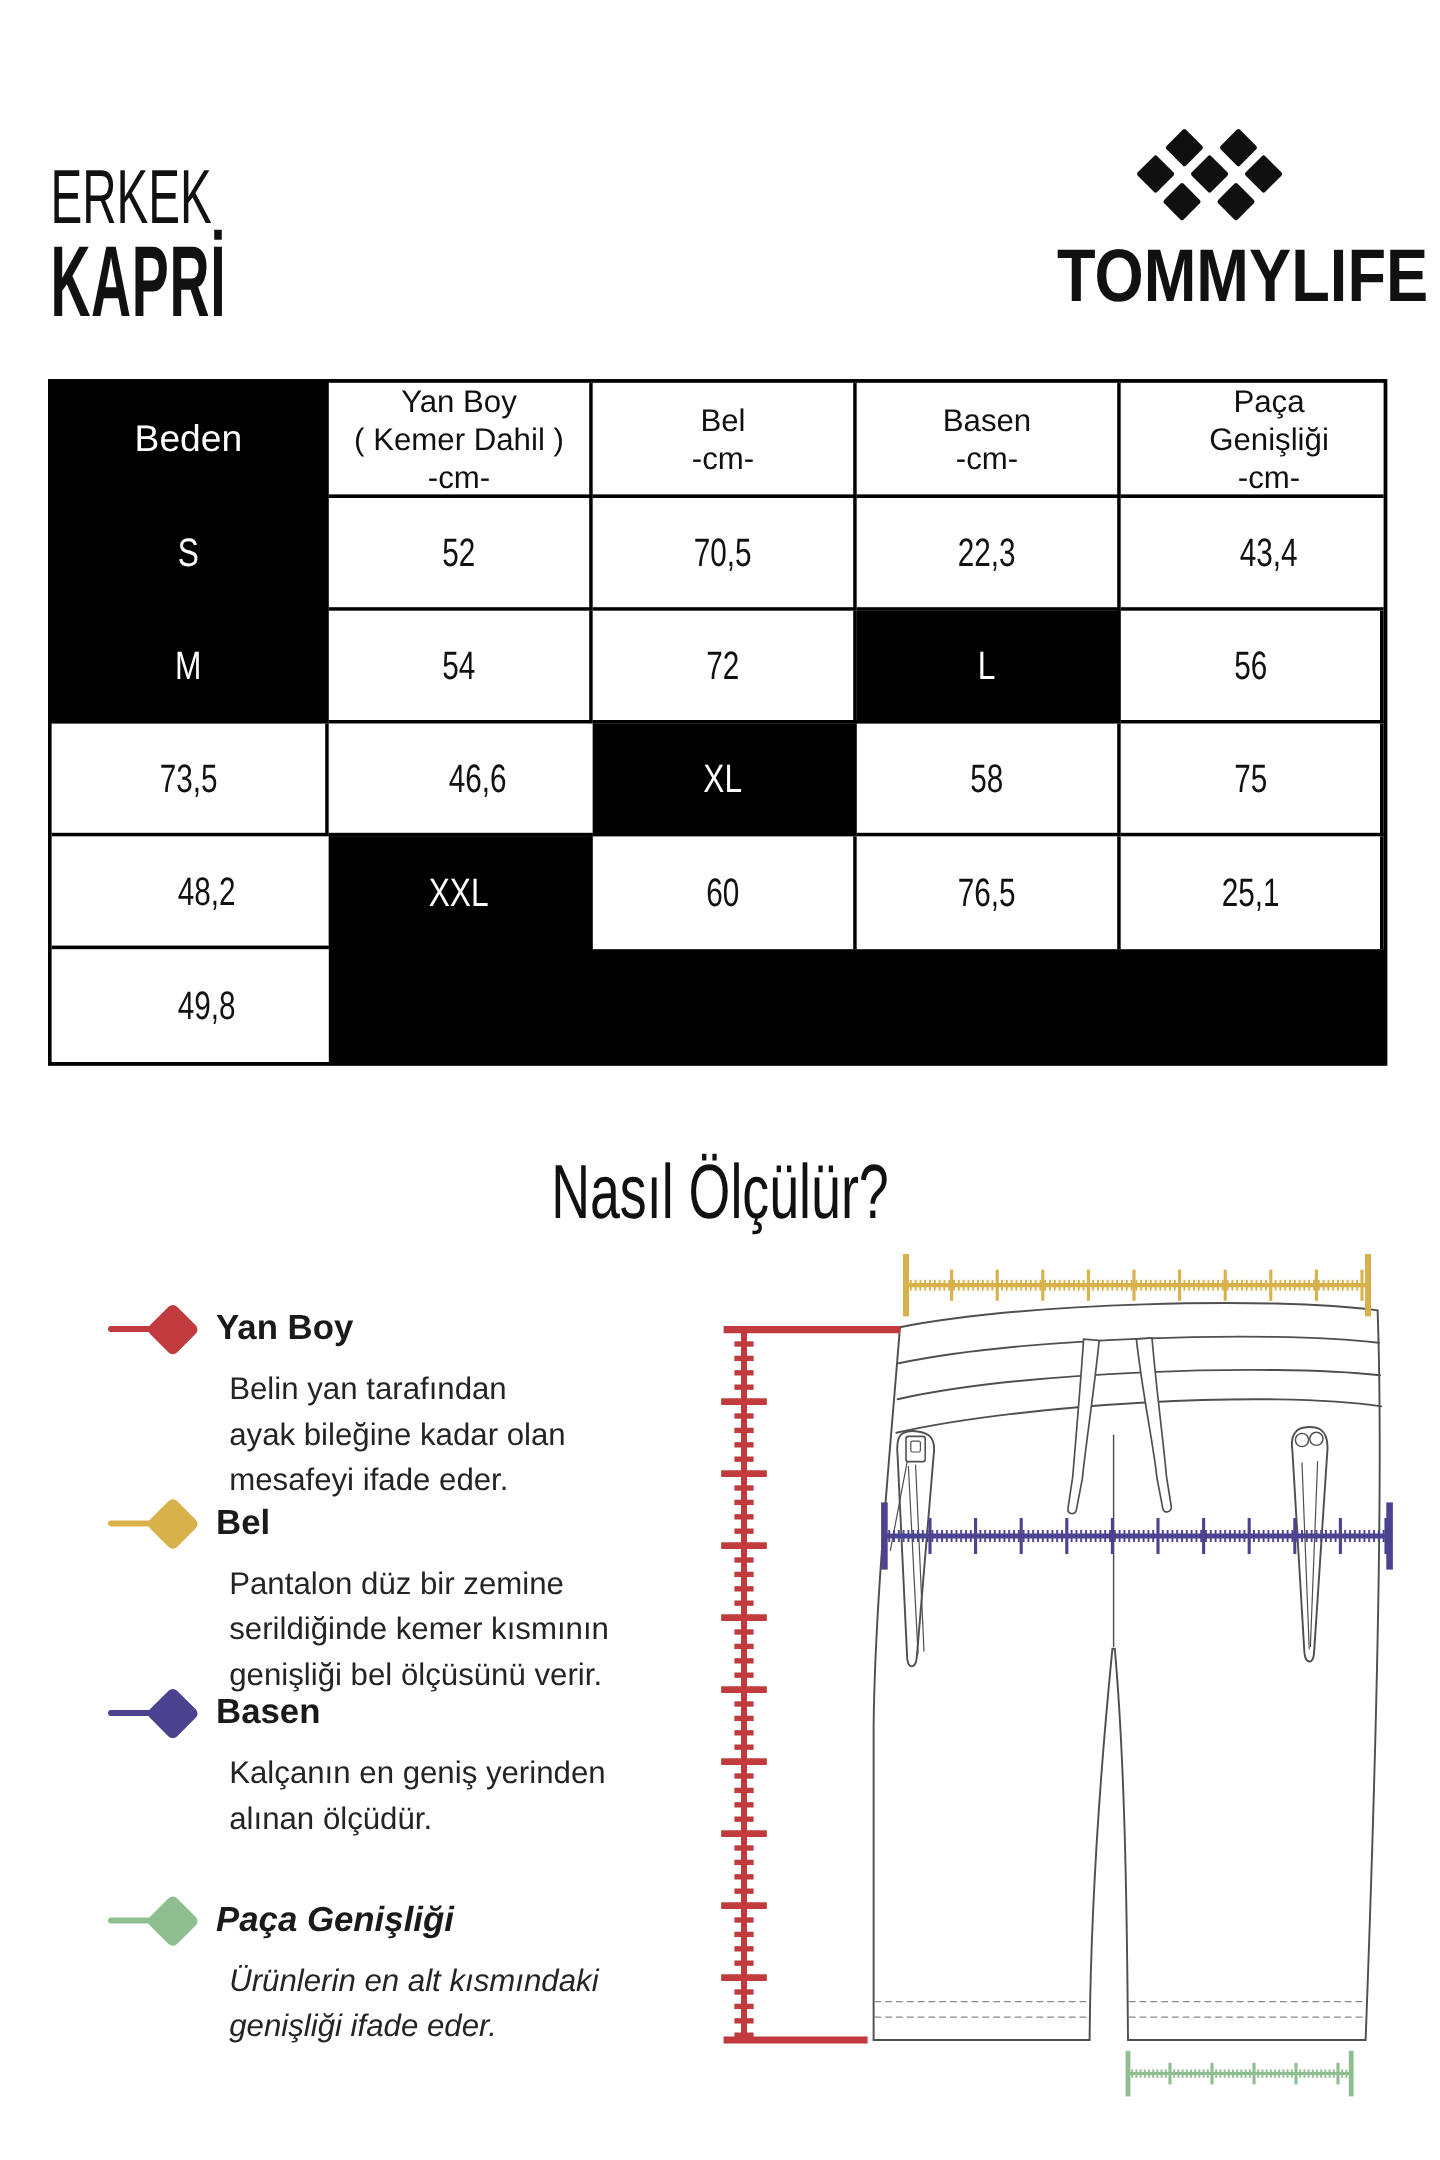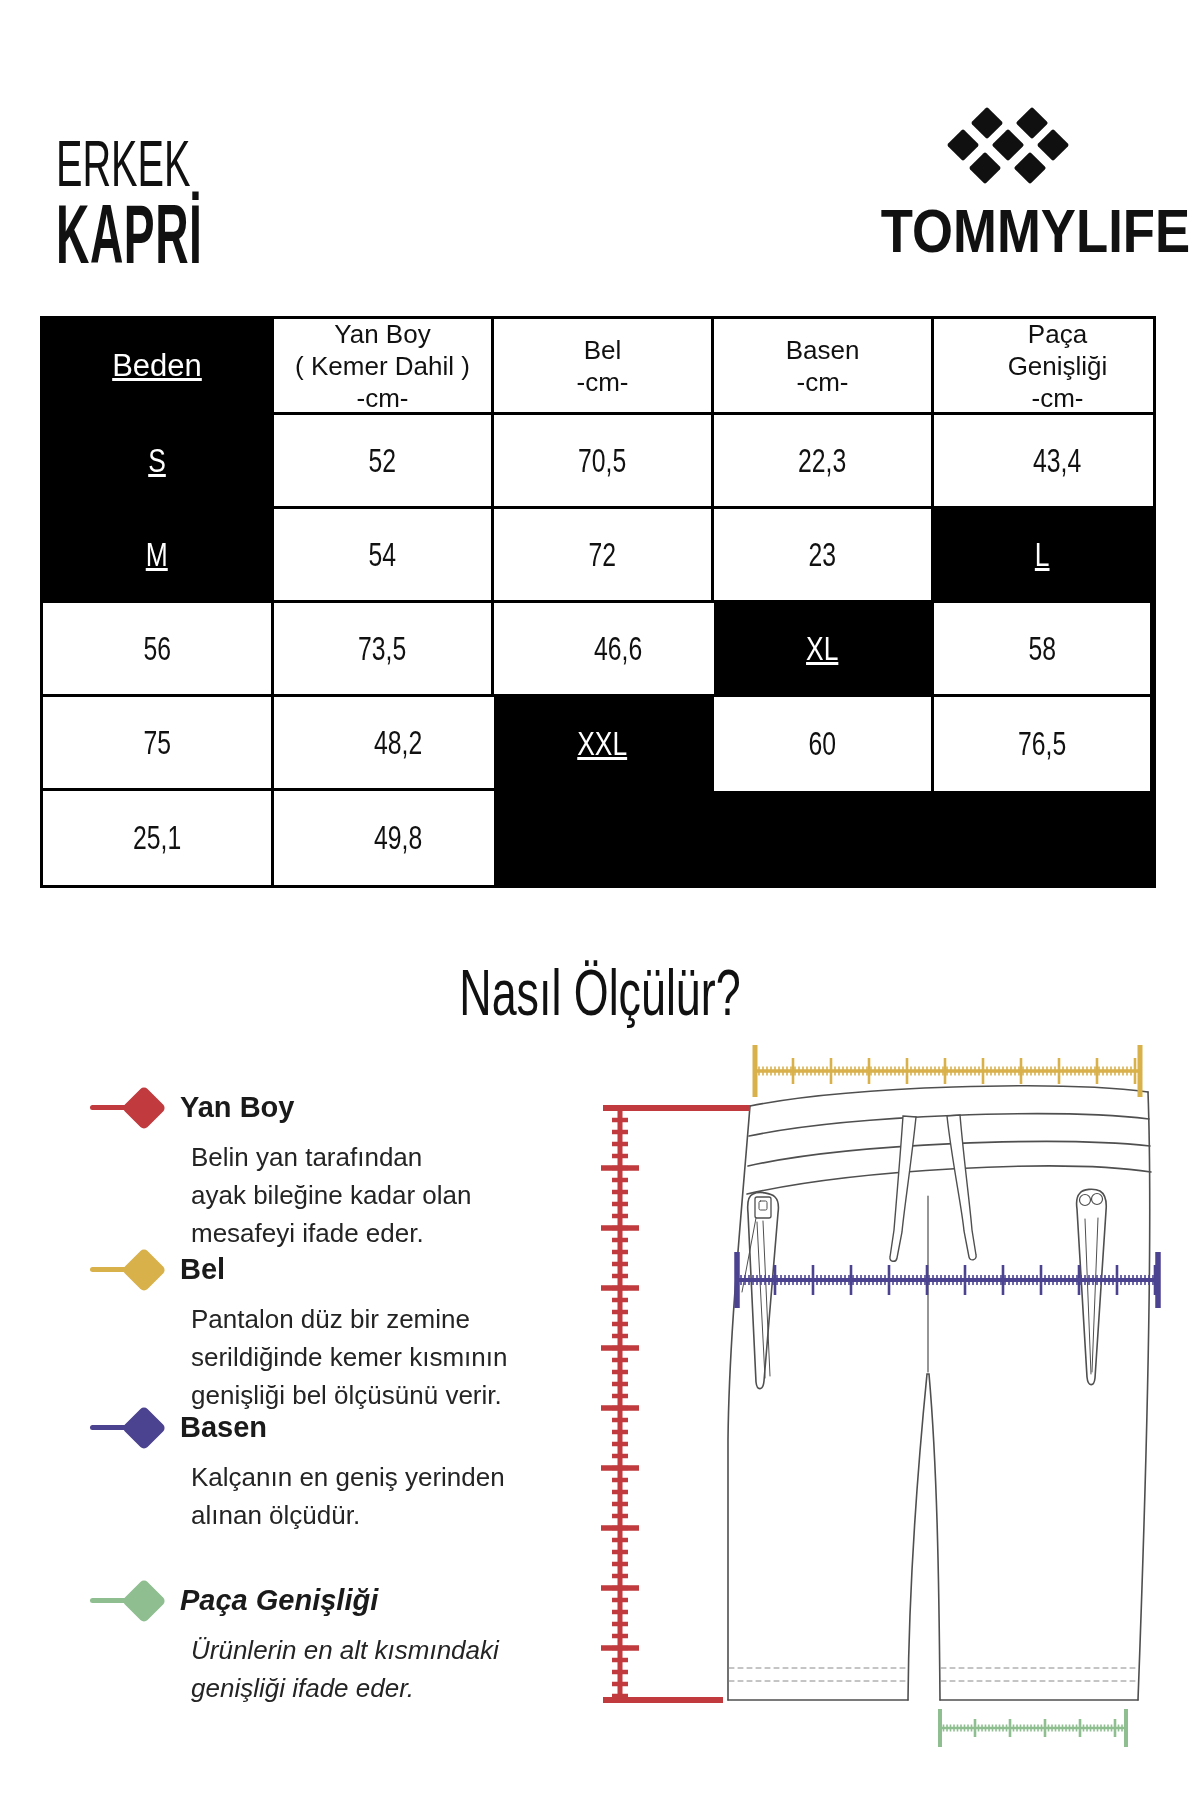--- a/index.html
+++ b/index.html
@@ -1,38 +1,38 @@
 <!DOCTYPE html>
 <html><head>
 <meta charset="utf-8">
 <style>
   html,body{margin:0;padding:0;}
   body{
     width:1200px;height:1800px;position:relative;background:#ffffff;
     font-family:"Liberation Sans",sans-serif;color:#111;overflow:hidden;
   }
   
-  #title{position:absolute;left:56px;top:132px;}
+  #title{position:absolute;left:42px;top:132px;}
   #title .l1{font-size:64px;font-weight:400;line-height:64px;transform:scaleX(0.62);transform-origin:left center;white-space:nowrap;}
   #title .l2{font-size:84px;font-weight:800;line-height:76px;transform:scaleX(0.55);transform-origin:left center;white-space:nowrap;letter-spacing:1px;}
   #brand{position:absolute;left:858px;top:86px;width:304px;text-align:right;}
   #brand svg{display:block;margin:0 auto;}
   #brand .name{font-size:62px;font-weight:800;line-height:62px;margin-top:10px;transform:scaleX(0.85);transform-origin:center;white-space:nowrap;}
   
   #size-table{
     position:absolute;left:40px;top:316px;
     display:grid;grid-template-columns:231px 220px 220px 220px 219px;
     grid-template-rows:96px repeat(5,94px);
     border:3px solid #000;background:#000;
   }
   .cell{background:#fff;display:flex;flex-direction:column;align-items:center;justify-content:center;
         border-right:3px solid #000;border-bottom:3px solid #000;}
   .cell.cLast{border-right:none;padding-left:28px;}
   .cell.rLast{border-bottom:none;}
-  .cell.dark{background:#000;color:#fff;text-decoration:underline;}
+  .cell.dark{background:#000;color:#fff;}
   .head{font-size:26px;line-height:32px;text-align:center;color:#111;}
   .dark.head{color:#fff;font-size:31px;}
   .cond{display:inline-block;font-size:33px;transform:scaleX(0.75);white-space:nowrap;}
   .szl{display:inline-block;font-size:33px;transform:scaleX(0.8);white-space:nowrap;}
   
   #howto-heading{position:absolute;top:958px;left:0;width:1200px;text-align:center;text-decoration:underline;}
   #howto-heading span{display:inline-block;font-size:64px;font-weight:500;line-height:70px;transform:scaleX(0.70);white-space:nowrap;}
   .legend-item{position:absolute;left:90px;width:430px;}
   .legend-head{display:flex;align-items:center;height:45px;}
   .legend-line{width:44px;height:5px;border-radius:2.5px;flex:none;}
@@ -101,23 +101,20 @@
       <span class="cond">43,4</span>
     </div>
     <div class="cell dark">
       <span class="szl">M</span>
     </div>
     <div class="cell ">
       <span class="cond">54</span>
     </div>
     <div class="cell ">
       <span class="cond">72</span>
-    </div>
-    <div class="cell ">
-      <span class="cond">23</span>
     </div>
     <div class="cell dark">
       <span class="szl">L</span>
     </div>
     <div class="cell ">
       <span class="cond">56</span>
     </div>
     <div class="cell ">
       <span class="cond">73,5</span>
     </div>

